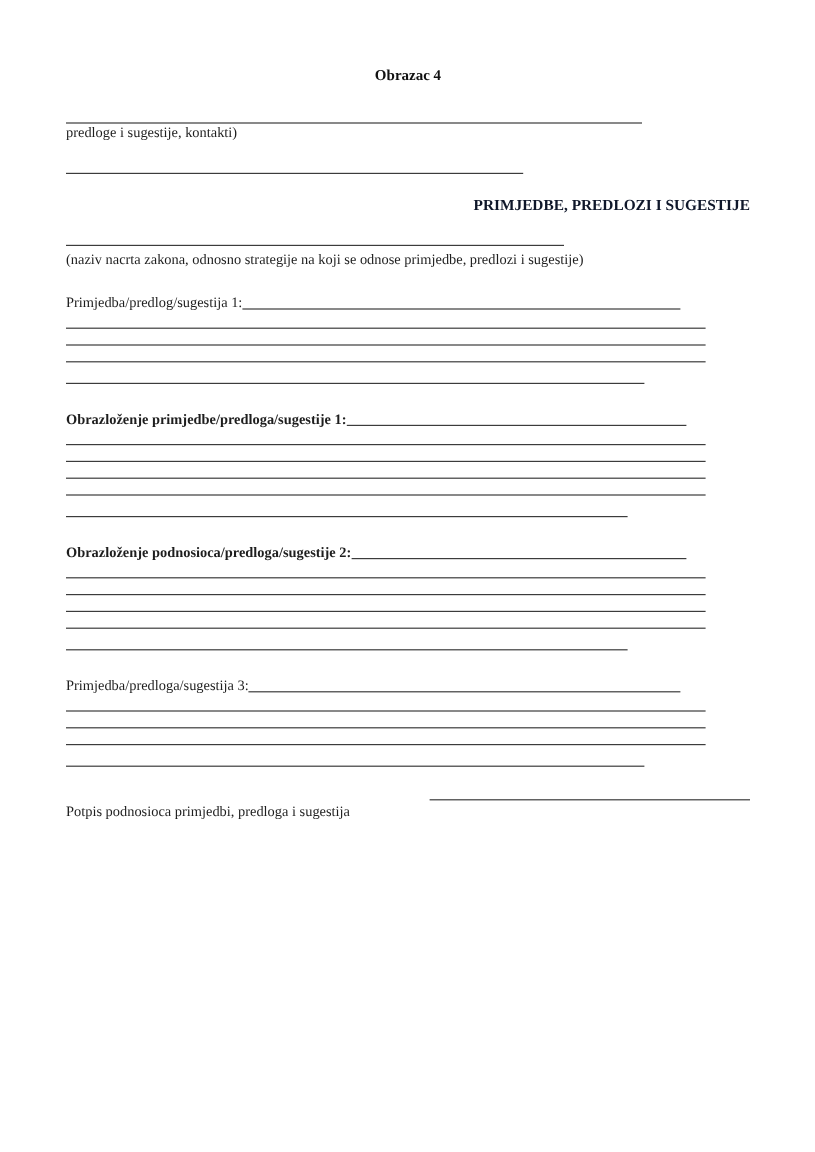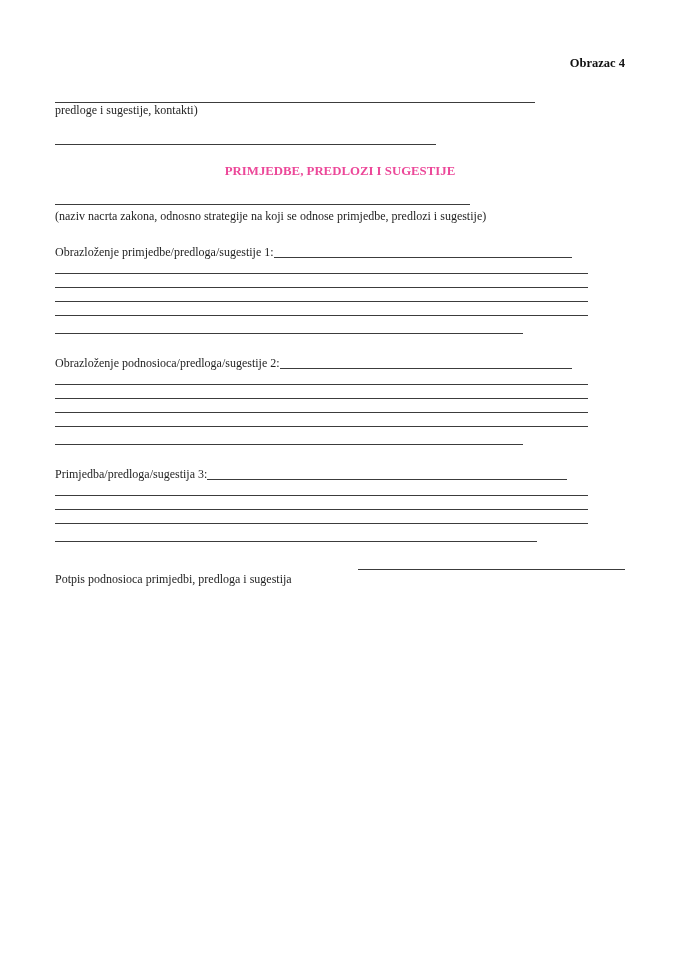--- a/index.html
+++ b/index.html
@@ -9,45 +9,45 @@
     height: 960px;
     box-sizing: border-box;
     padding: 56px 54px 0 55px;
     background: #ffffff;
     font-family: "Liberation Serif", serif;
     font-size: 12px;
     color: #1e1e1e;
     overflow: hidden;
   }
   .badge {
-    text-align: right;
+    text-align: center;
     font-weight: bold;
     font-size: 12.5px;
     color: #111111;
     height: 15px;
     line-height: 15px;
   }
   .hline { height: 0; border-bottom: 1px solid #3c3c3c; }
   .hline-1 { width: 480px; margin-top: 31px; }
   .hline-2 { width: 381px; margin-top: 26px; }
   .hline-3 { width: 415px; margin-top: 25px; }
   .caption { margin-top: 4px; line-height: 14.5px; white-space: nowrap; }
   .title {
     margin-top: 19px;
-    text-align: center;
+    text-align: right;
     font-weight: bold;
     font-size: 12.8px;
-    color: #ec4899;
+    color: #0f172a;
     height: 15px;
     line-height: 15px;
   }
   .section { margin: 0; }
   .label-row { display: flex; height: 15px; margin-top: 22px; }
   .section-primjedba .label-row { width: 512px; }
-  .section-obrazlozenje .label-row { width: 517px; }
+  .section-obrazlozenje .label-row { width: 517px; font-weight: bold; }
   .label-row .label-text { white-space: nowrap; line-height: 15px; }
   .label-row .filler {
     flex: 1;
     align-self: flex-end;
     border-bottom: 1px solid #3c3c3c;
     margin-bottom: 2px;
   }
   .rule { height: 13px; width: 533px; border-bottom: 1px solid #3c3c3c; }
   .rule-short { height: 17px; border-bottom: 1px solid #3c3c3c; }
   .section-primjedba .rule-short { width: 482px; }
@@ -66,20 +66,32 @@
   <div class="hline hline-1"></div>
   <div class="caption" style="margin-top:0;">predloge i sugestije, kontakti)</div>
 
   <div class="hline hline-2"></div>
 
   <div class="title">PRIMJEDBE, PREDLOZI I SUGESTIJE</div>
 
   <div class="hline hline-3"></div>
   <div class="caption">(naziv nacrta zakona, odnosno strategije na koji se odnose primjedbe, predlozi i sugestije)</div>
 
+  <div class="section section-primjedba">
+    <div class="label-row">
+      <span class="label-text">Primjedba/predlog/sugestija 1:</span>
+      <span class="filler"></span>
+    </div>
+    <div>
+        <div class="rule"></div>
+        <div class="rule"></div>
+        <div class="rule"></div>
+      </div>
+    <div class="rule-short"></div>
+  </div>
 
   <div class="section section-obrazlozenje">
     <div class="label-row">
       <span class="label-text">Obrazloženje primjedbe/predloga/sugestije 1:</span>
       <span class="filler"></span>
     </div>
     <div>
         <div class="rule"></div>
         <div class="rule"></div>
         <div class="rule"></div>

